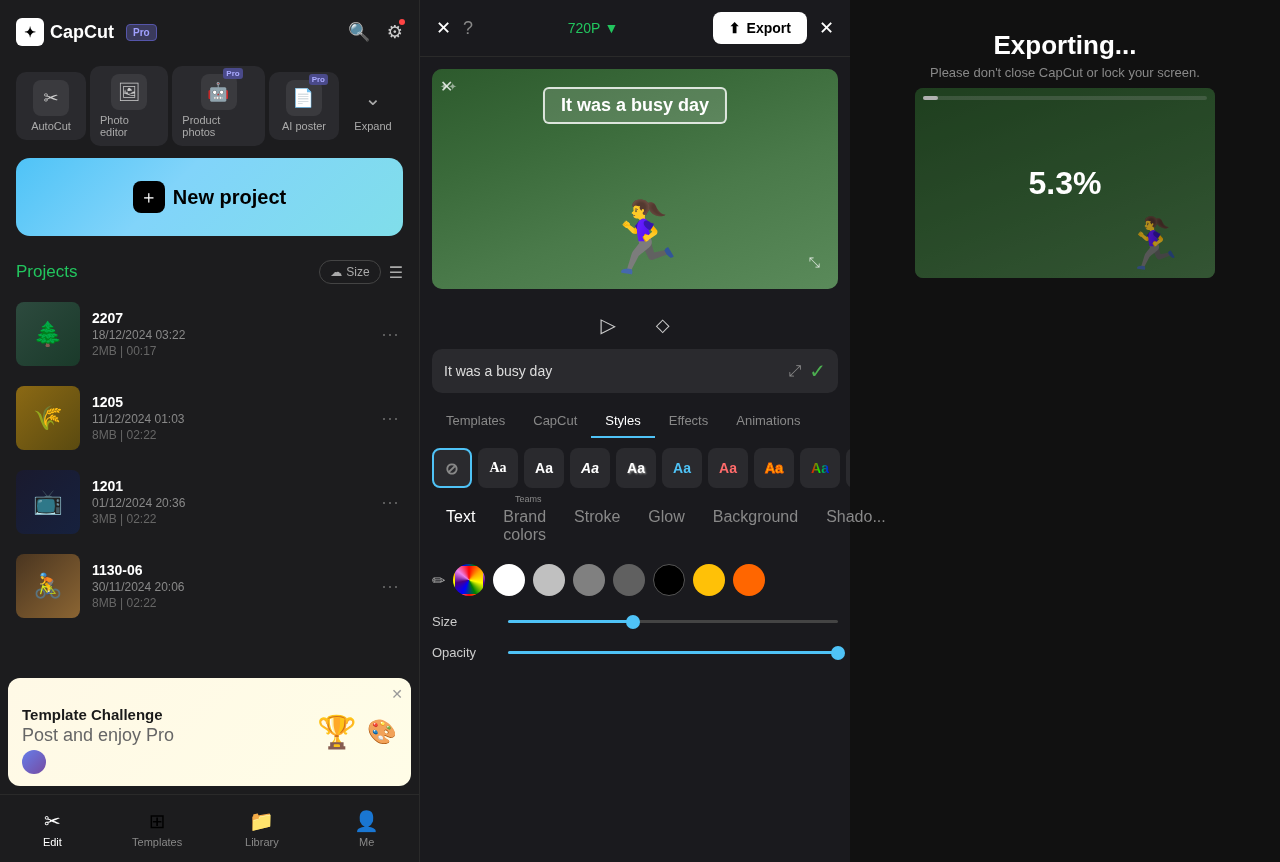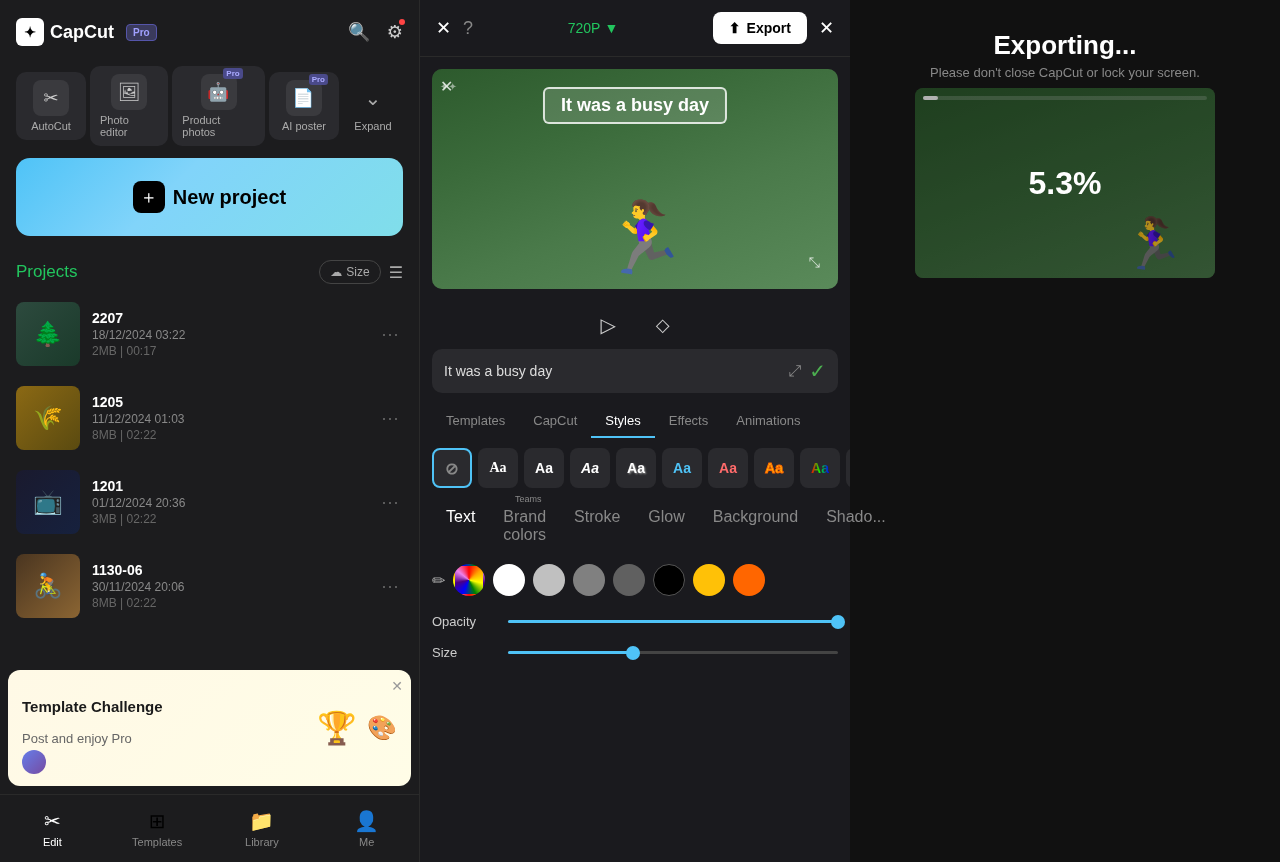--- a/index.html
+++ b/index.html
@@ -218,21 +218,21 @@
       background: linear-gradient(135deg, #fff9e6, #fffde7);
       border-radius: 12px;
       padding: 12px 14px;
       display: flex;
       align-items: center;
       gap: 10px;
       position: relative;
     }
     .banner-text-wrap { flex: 1; }
     .banner-title { font-size: 15px; font-weight: 700; color: #1a1a1a; margin-top: 16px; }
-    .banner-sub { font-size: 13px; color: #666; margin-top: 16px; }
+    .banner-sub { font-size: 18px; color: #666; margin-top: 2px; }
     .banner-emoji { font-size: 32px; }
     .banner-close {
       position: absolute;
       top: 8px; right: 8px;
       color: #999; font-size: 14px; cursor: pointer;
     }
     .banner-avatar {
       width: 24px; height: 24px;
       border-radius: 50%;
       background: linear-gradient(135deg, #667eea, #764ba2);
@@ -817,32 +817,32 @@
     <div class="color-swatch selected" style="background:#ffffff;"></div>
     <div class="color-swatch" style="background:#c0c0c0;"></div>
     <div class="color-swatch" style="background:#808080;"></div>
     <div class="color-swatch" style="background:#606060;"></div>
     <div class="color-swatch" style="background:#000000; border:1px solid #555;"></div>
     <div class="color-swatch" style="background:#ffc107;"></div>
     <div class="color-swatch" style="background:#ff6600;"></div>
   </div>
 
   <div class="slider-row">
+    <span class="slider-label">Size</span>
+    <div class="slider-track">
+      <div class="slider-fill" style="width:38%;"></div>
+      <div class="slider-thumb" style="left:calc(38% - 7px);"></div>
+    </div>
+  </div>
+
+  <div class="slider-row">
     <span class="slider-label">Opacity</span>
     <div class="slider-track">
       <div class="slider-fill" style="width:100%;"></div>
       <div class="slider-thumb" style="left:calc(100% - 7px);"></div>
-    </div>
-  </div>
-
-  <div class="slider-row">
-    <span class="slider-label">Size</span>
-    <div class="slider-track">
-      <div class="slider-fill" style="width:38%;"></div>
-      <div class="slider-thumb" style="left:calc(38% - 7px);"></div>
     </div>
   </div>
 </div>
 
 <div class="right-panel">
   <div class="export-title">Exporting...</div>
   <div class="export-subtitle">Please don't close CapCut or lock your screen.</div>
   <div class="export-preview">
     <div class="progress-bar-wrap">
       <div class="progress-bar-fill"></div>

